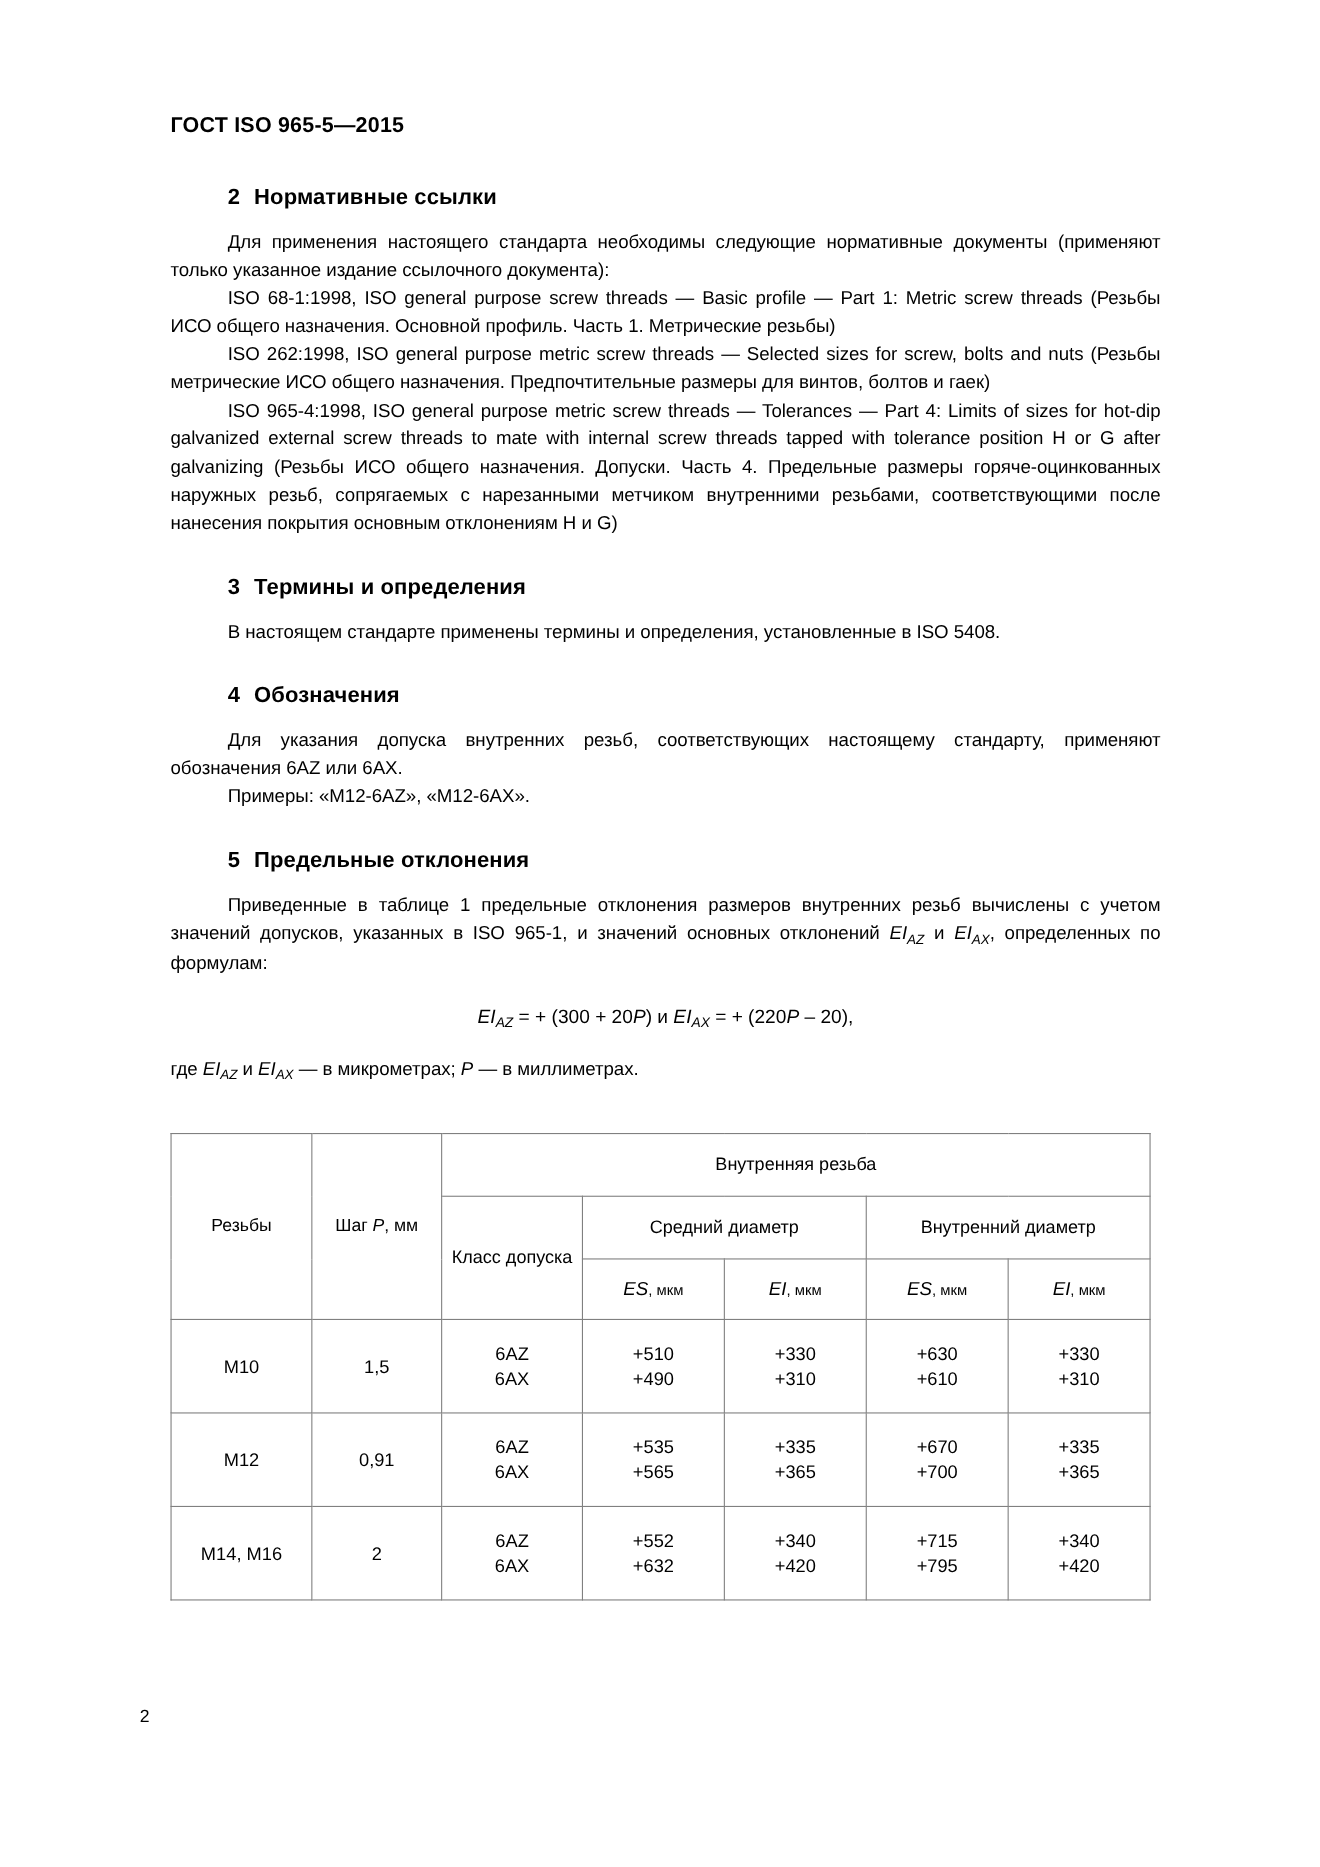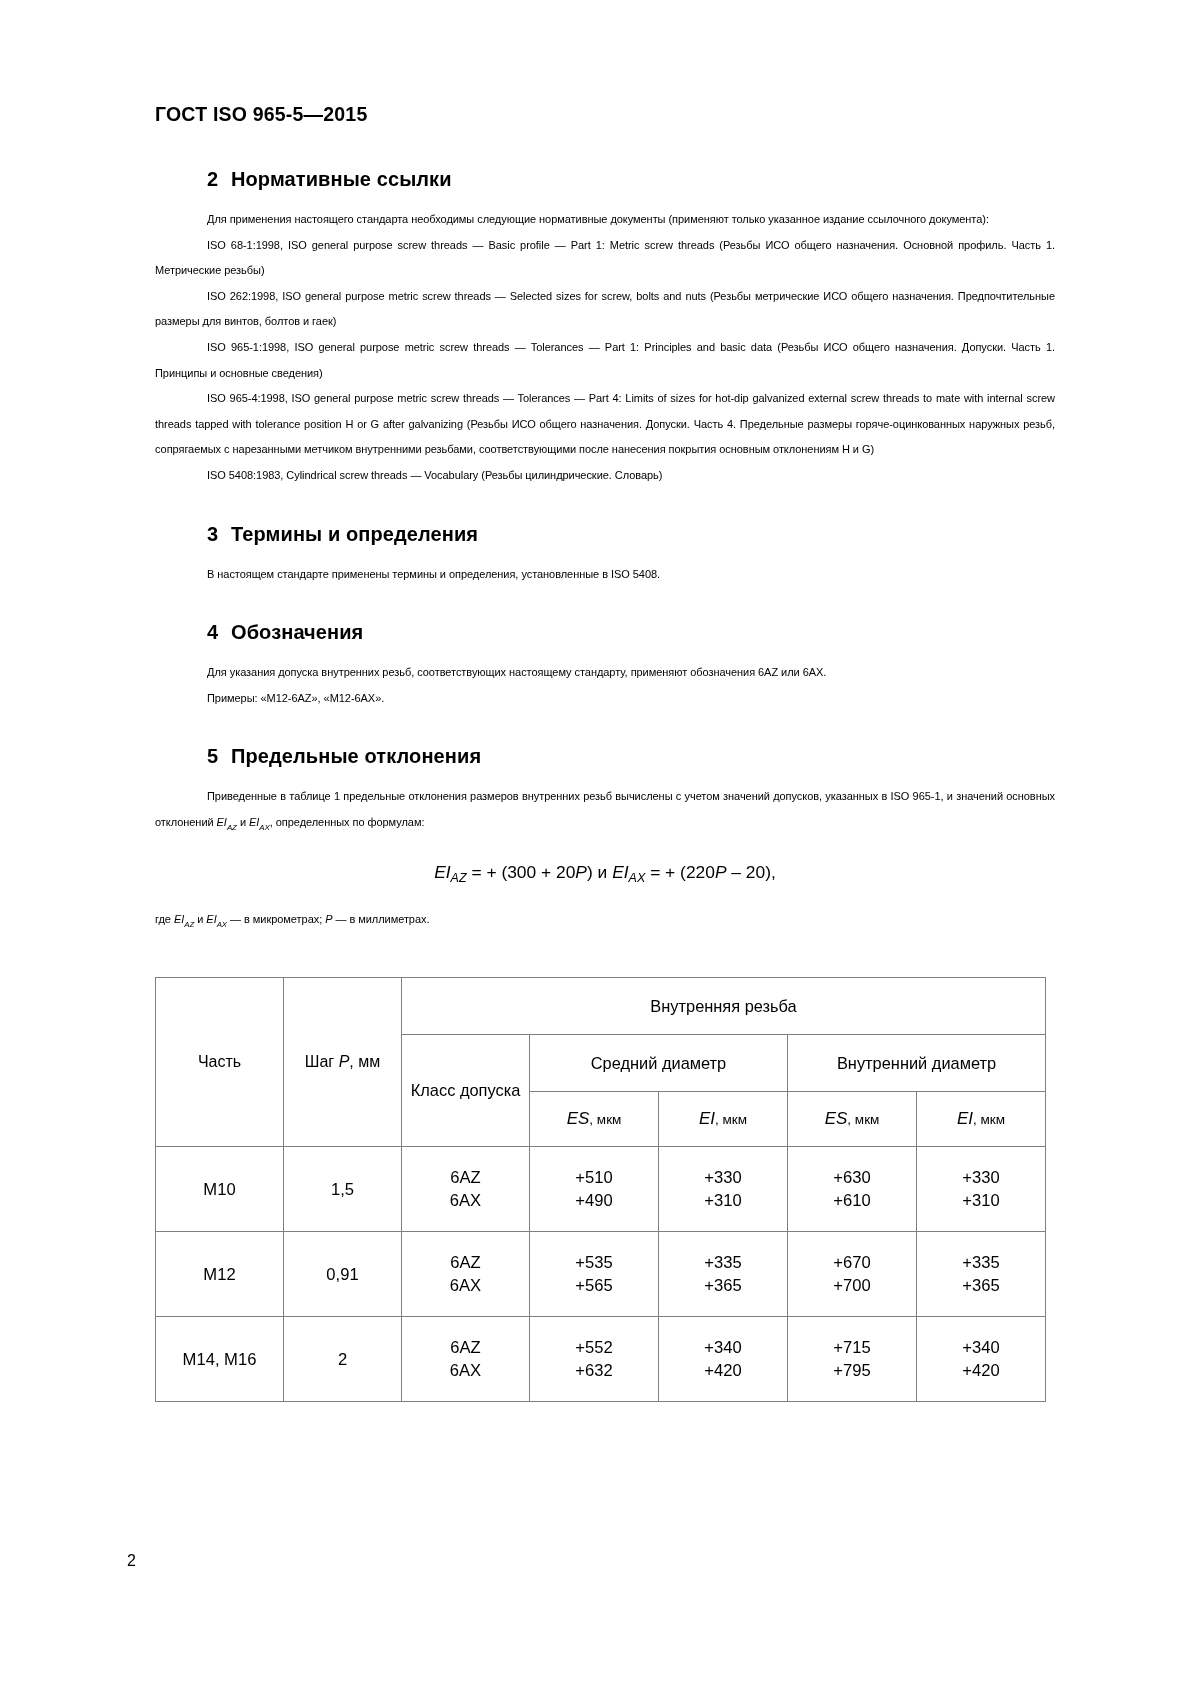--- a/index.html
+++ b/index.html
@@ -45,21 +45,21 @@
     margin: 0 0 16px 0;
     padding-left: 52px;
     letter-spacing: 0.1px;
   }
   h2.section .num {
     display: inline-block;
     min-width: 24px;
   }
 
   p.body {
-    font-size: 11px;
+    font-size: 17px;
     line-height: 25.6px;
     margin: 0;
     text-align: justify;
     text-justify: inter-word;
     letter-spacing: -0.05px;
   }
   p.body.indent {
     text-indent: 52px;
   }
   p.body.noindent { text-indent: 0; }
@@ -132,23 +132,21 @@
   <div class="content">
 
     <div class="doc-header">ГОСТ ISO 965-5—2015</div>
 
     <h2 class="section">
       <span class="num">2</span><span>Нормативные ссылки</span>
     </h2>
     <p class="body indent">Для применения настоящего стандарта необходимы следующие нормативные документы (применяют только указанное издание ссылочного документа):</p>
     <p class="body indent ref-block">ISO 68-1:1998, ISO general purpose screw threads — Basic profile — Part 1: Metric screw threads (Резьбы ИСО общего назначения. Основной профиль. Часть 1. Метрические резьбы)</p>
     <p class="body indent ref-block">ISO 262:1998, ISO general purpose metric screw threads — Selected sizes for screw, bolts and nuts (Резьбы метрические ИСО общего назначения. Предпочтительные размеры для винтов, болтов и гаек)</p>
-    <p class="body indent ref-block">ISO 965-1:1998, ISO general purpose metric screw threads — Tolerances — Part 1: Principles and basic data (Резьбы ИСО общего назначения. Допуски. Часть 1. Принципы и основные сведения)</p>
     <p class="body indent ref-block">ISO 965-4:1998, ISO general purpose metric screw threads — Tolerances — Part 4: Limits of sizes for hot-dip galvanized external screw threads to mate with internal screw threads tapped with tolerance position H or G after galvanizing (Резьбы ИСО общего назначения. Допуски. Часть 4. Предельные размеры горяче-оцинкованных наружных резьб, сопрягаемых с нарезанными метчиком внутренними резьбами, соответствующими после нанесения покрытия основным отклонениям H и G)</p>
-    <p class="body indent ref-block">ISO 5408:1983, Cylindrical screw threads — Vocabulary (Резьбы цилиндрические. Словарь)</p>
 
     <div class="gap-lg"></div>
 
     <h2 class="section">
       <span class="num">3</span><span>Термины и определения</span>
     </h2>
     <p class="body indent">В настоящем стандарте применены термины и определения, установленные в ISO 5408.</p>
 
     <div class="gap-lg"></div>
 
@@ -179,21 +177,21 @@
         <col class="col-thread">
           <col class="col-pitch">
           <col class="col-class">
         <col class="col-val">
           <col class="col-val">
           <col class="col-val">
           <col class="col-val">
       </colgroup>
       <thead>
         <tr>
-          <th rowspan="3" class="col-thread">Часть</th>
+          <th rowspan="3" class="col-thread">Резьбы</th>
           <th rowspan="3" class="col-pitch"><span>Шаг </span><span class="it">P</span><span>, мм</span></th>
           <th colspan="5" class="hdr-group">Внутренняя резьба</th>
         </tr>
         <tr>
           <th rowspan="2" class="hdr-sub">Класс допуска</th>
           <th colspan="2" class="hdr-sub">Средний диаметр</th>
           <th colspan="2" class="hdr-sub">Внутренний диаметр</th>
         </tr>
         <tr>
           <th class="hdr-unit"><span class="sym it">ES</span><span class="un">, </span><span class="un">мкм</span></th>

